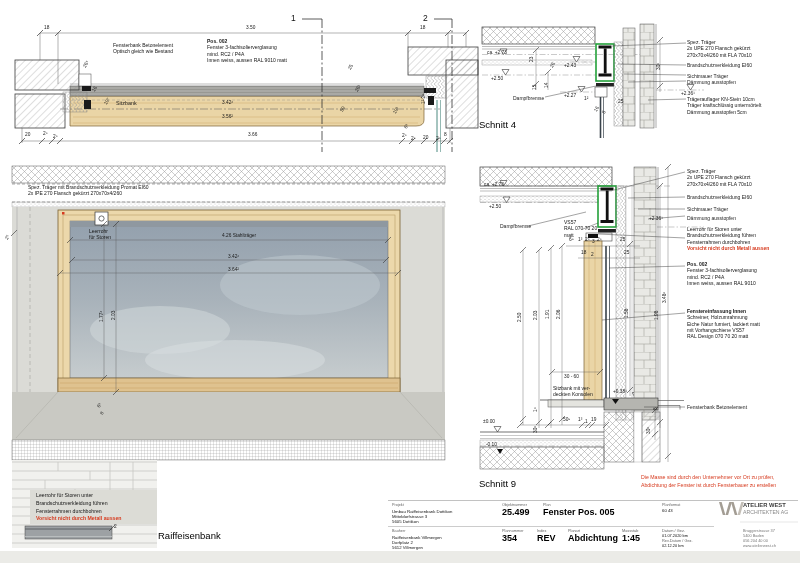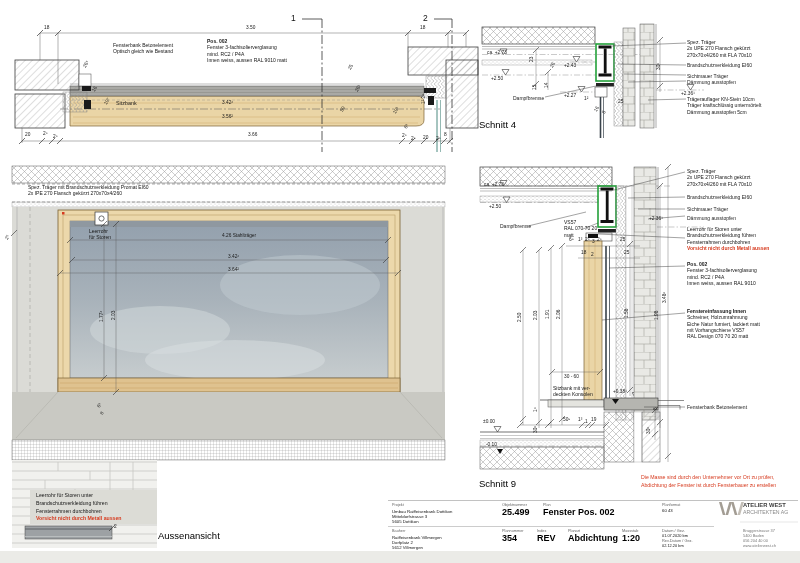--- a/index.html
+++ b/index.html
@@ -409,21 +409,21 @@
 <span class="lbl d vert" style="left:111px;top:320px">2.03</span>
 <span class="lbl d r60" style="left:96px;top:406px">6⁹</span>
 <span class="lbl d r60" style="left:99px;top:413px">8</span>
 <div class="note2" style="left:36px;top:492px">
   <div>Leerrohr für Storen unter</div>
       <div>Brandschutzverkleidung führen</div>
       <div>Fensterrahmen durchbohren</div>
   <div class="red">Vorsicht nicht durch Metall aussen</div>
 </div>
 <span class="lbl d" style="left:114px;top:524px">2</span>
-<div class="cap" style="left:158px;top:530px">Aussenansicht</div>
+<div class="cap" style="left:158px;top:530px">Raiffeisenbank</div>
 
 <span class="lbl lvl" style="left:484px;top:182px">ca. +2.73</span>
 <span class="lbl lvl" style="left:489px;top:204px">+2.50</span>
 <span class="lbl" style="left:500px;top:223px;font-size:5px">Dampfbremse</span>
 <div class="note" style="left:564px;top:219px">
   <div>VS57</div>
       <div>RAL 070 70 20</div>
       <div>matt</div>
 </div>
 <span class="lbl lvl" style="left:649px;top:216px">+2.36¹</span>
@@ -502,31 +502,31 @@
 </div>
 <div class="tb" style="left:392px;top:529px">
   <div class="lab">Bauherr</div>
   <div>Raiffeisenbank Villmergen</div>
       <div>Dorfplatz 2</div>
       <div>5612 Villmergen</div>
 </div>
 <span class="tblab" style="left:502px;top:503px">Objektnummer</span>
 <span class="tbv" style="left:502px;top:507px">25.499</span>
 <span class="tblab" style="left:543px;top:503px">Plan</span>
-<span class="tbv" style="left:543px;top:507px">Fenster Pos. 002</span>
+<span class="tbv" style="left:543px;top:507px">Fenster Pos. 005</span>
 <span class="tblab" style="left:662px;top:503px">Planformat</span>
 <span class="tbs" style="left:662px;top:508px">60 43</span>
 <span class="tblab" style="left:502px;top:529px">Plannummer</span>
 <span class="tbv" style="left:502px;top:533px">354</span>
 <span class="tblab" style="left:537px;top:529px">Index</span>
 <span class="tbv" style="left:537px;top:533px">REV</span>
 <span class="tblab" style="left:568px;top:529px">Planart</span>
 <span class="tbv" style="left:568px;top:533px">Abdichtung</span>
 <span class="tblab" style="left:622px;top:529px">Massstab</span>
-<span class="tbv" style="left:622px;top:533px">1:20</span>
+<span class="tbv" style="left:622px;top:533px">1:45</span>
 <div class="datblk" style="left:662px;top:528px">
   <div class="lab">Datum / Gez.</div>
   <div>01.07.2020 bm</div>
   <div class="lab">Rev.Datum / Gez.</div>
   <div>02.12.20 bm</div>
 </div>
 <span class="firm1" style="left:743px;top:502px">ATELIER WEST</span>
 <span class="firm2" style="left:743px;top:509px">ARCHITEKTEN AG</span>
 <div class="addr" style="left:743px;top:528px">
   <div>Bruggerstrasse 37</div>

